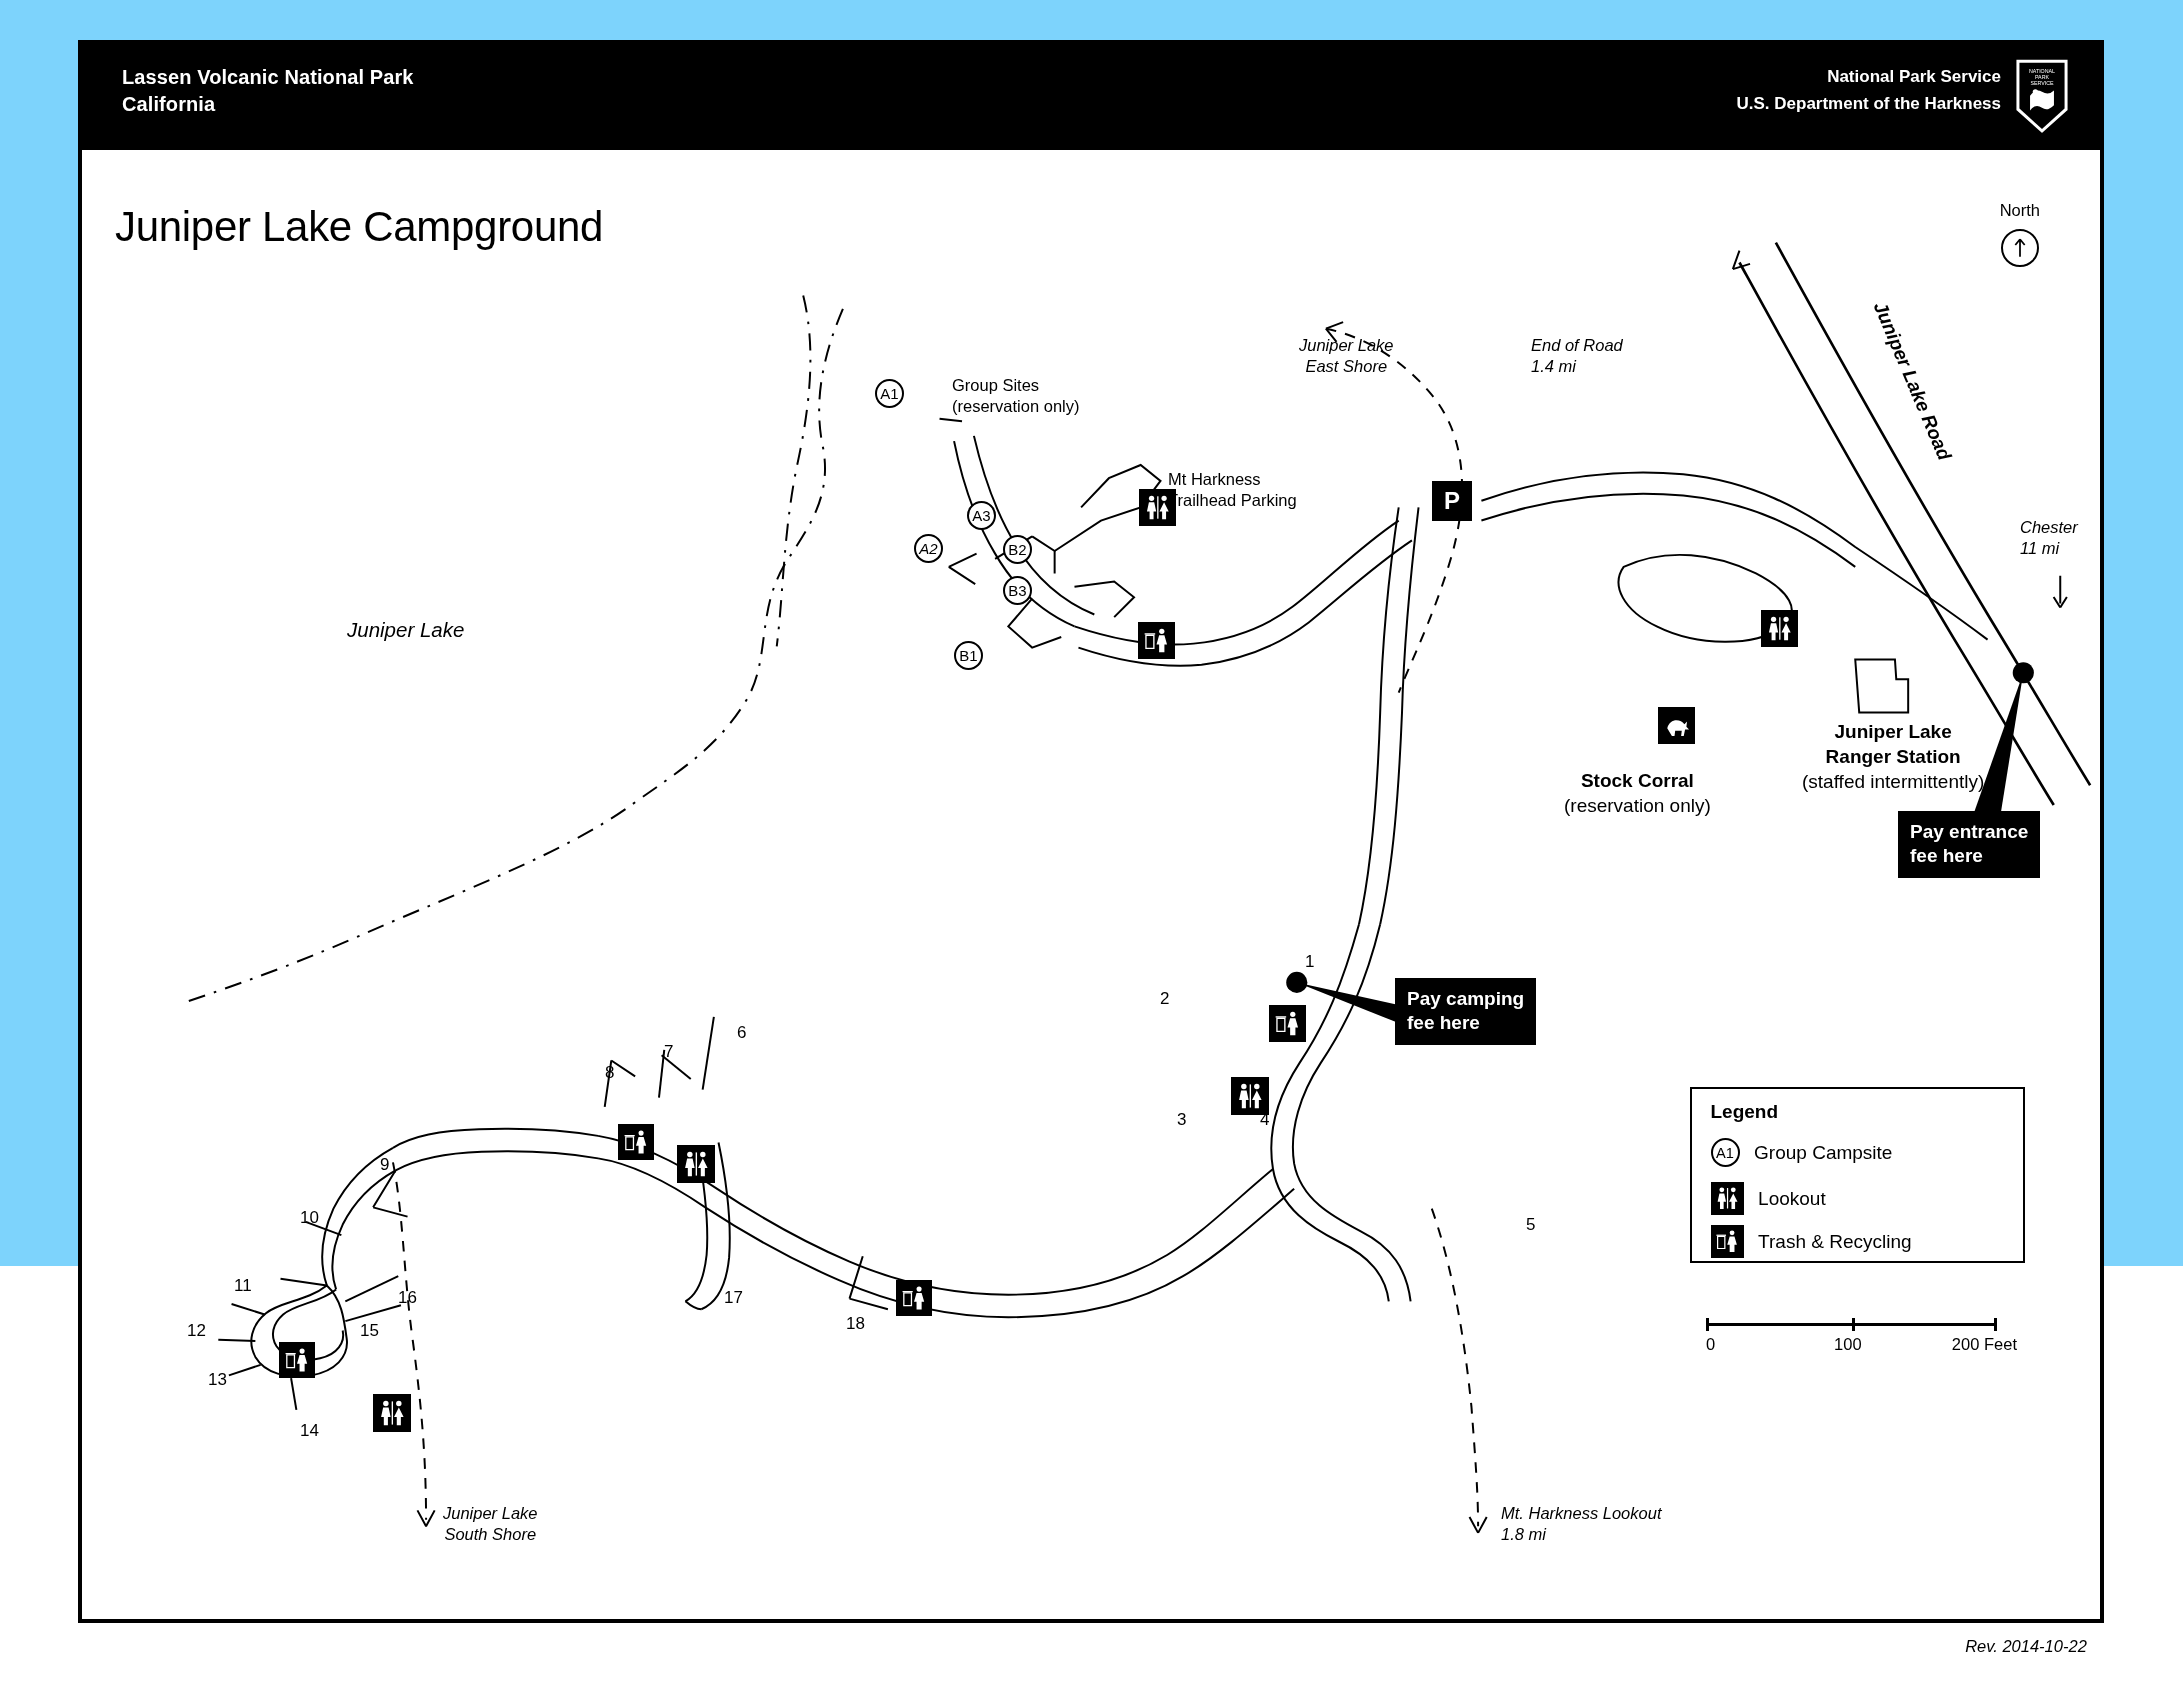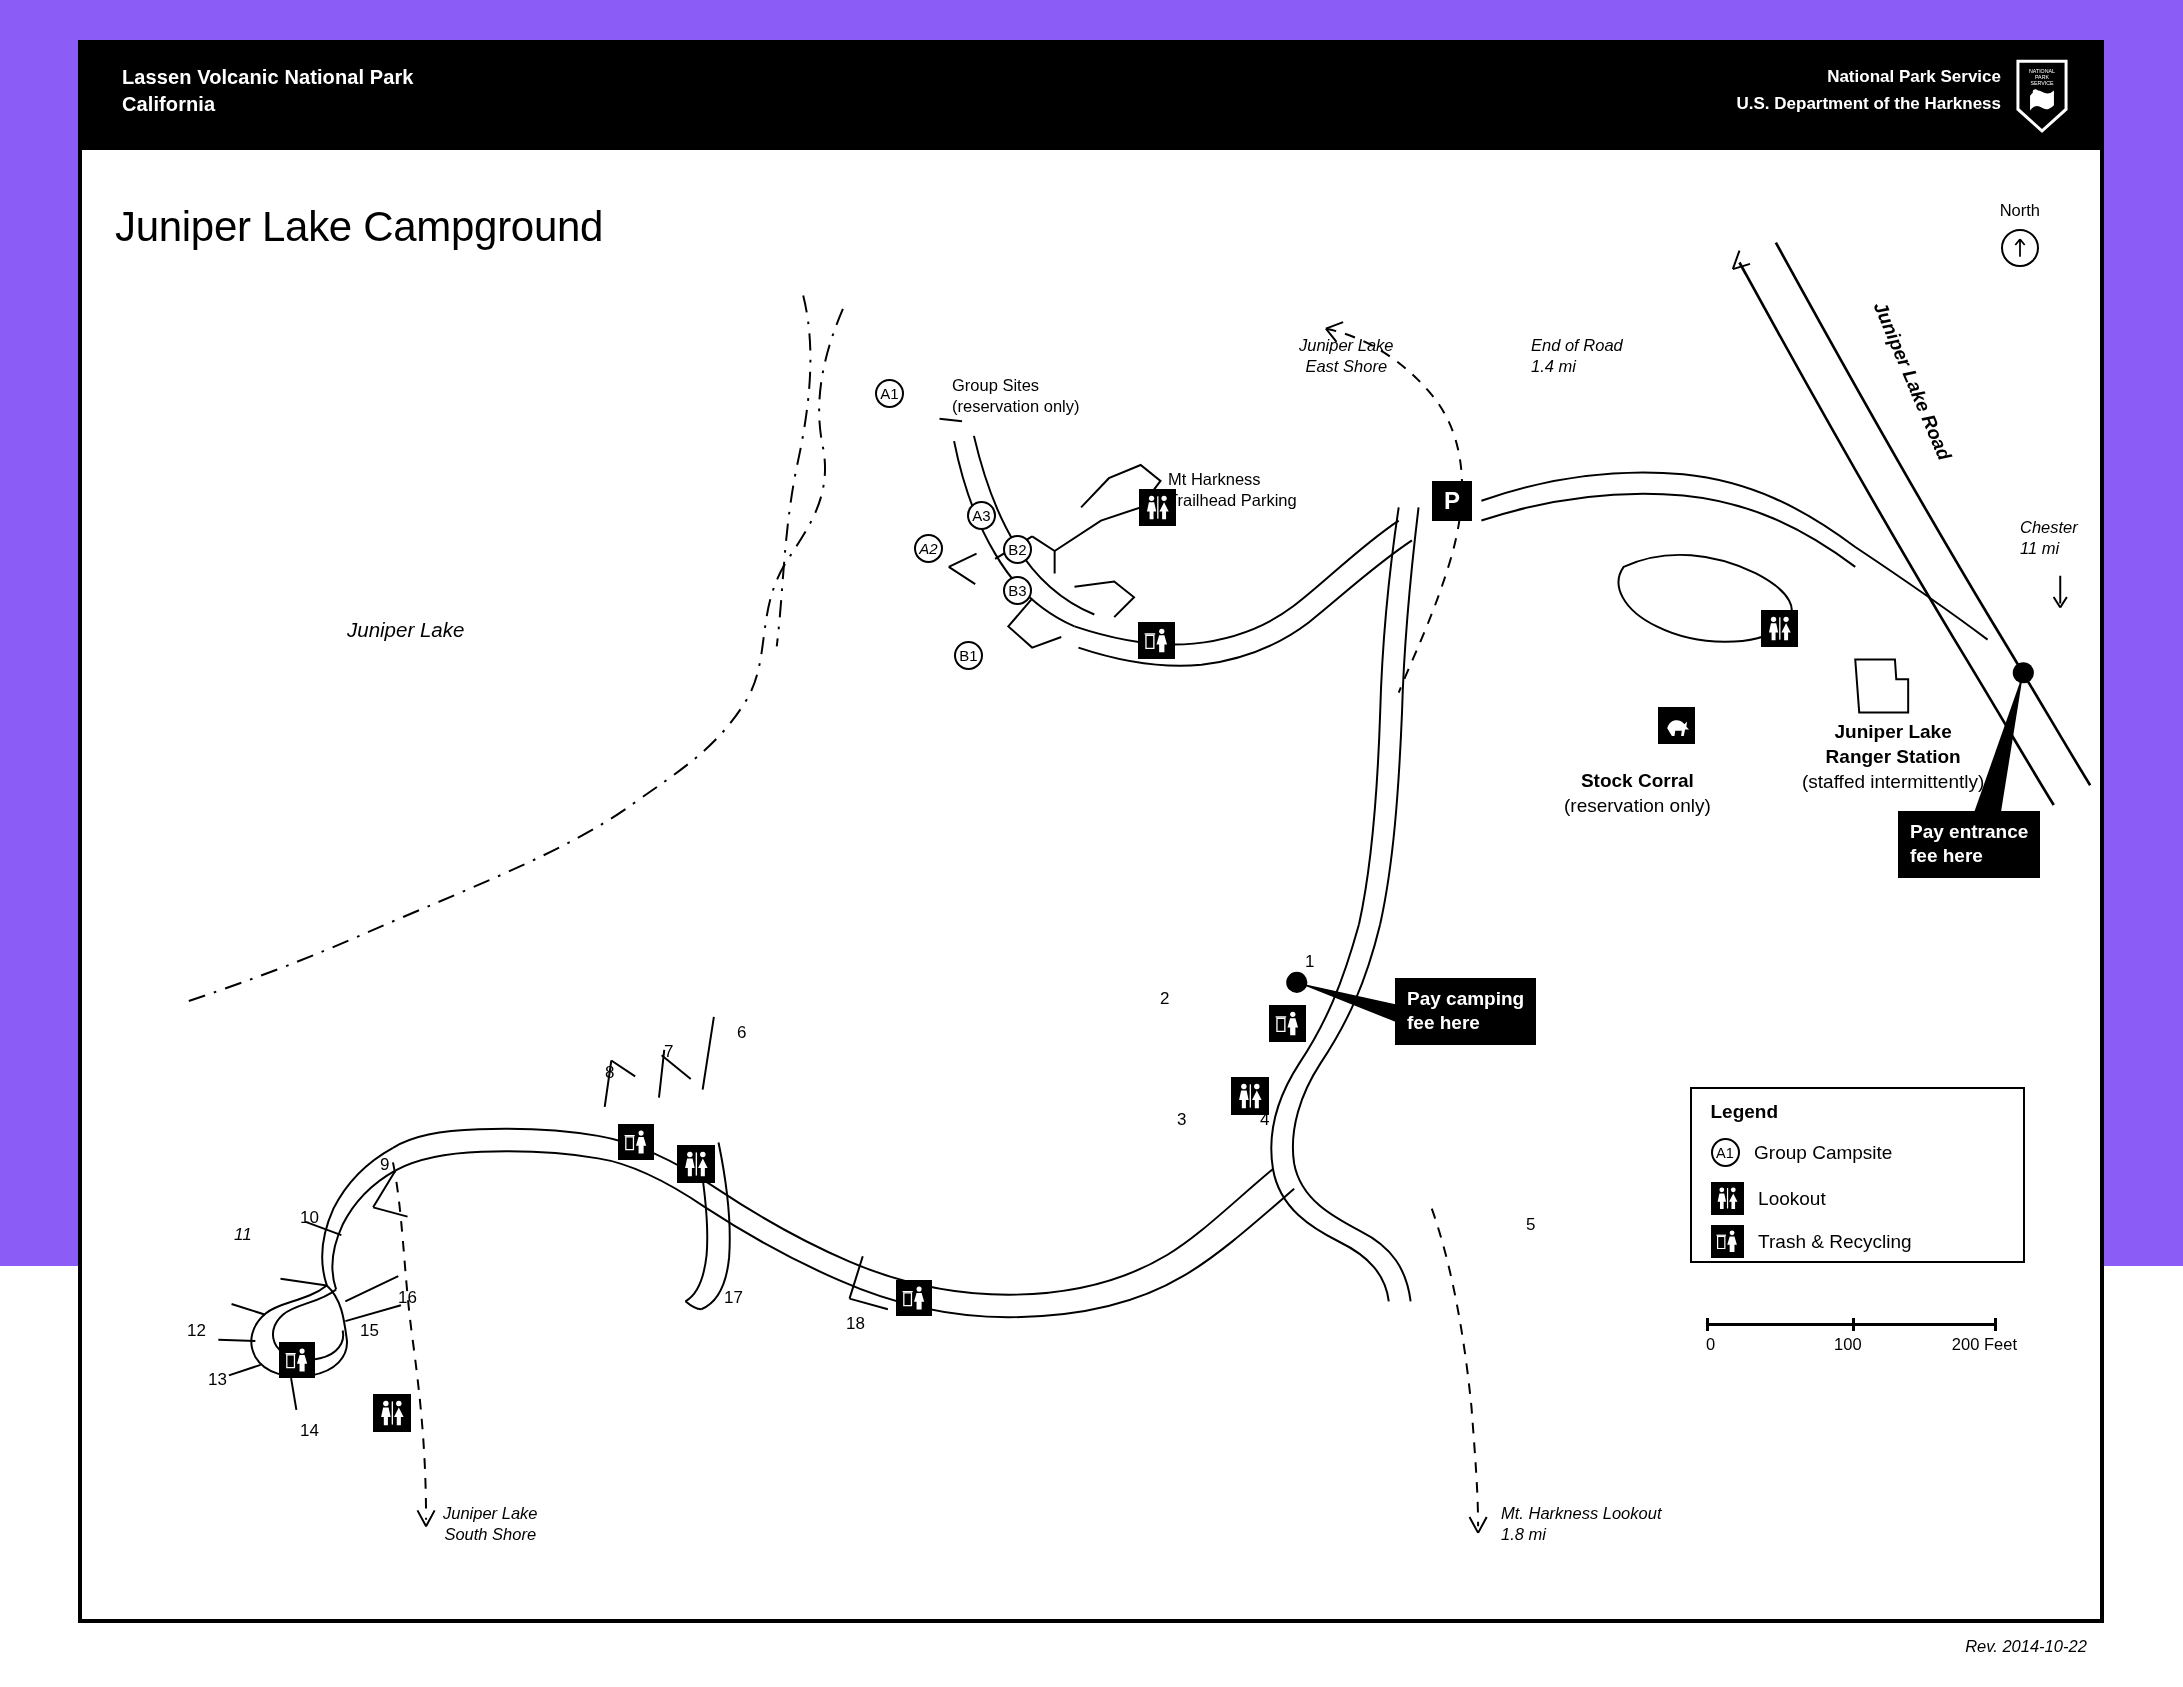--- a/index.html
+++ b/index.html
@@ -1,17 +1,17 @@
 <!DOCTYPE html>
 <html style="font-size:10.6px"><head>
 <meta charset="utf-8">
 <style>
   html,body{margin:0;padding:0;background:#fff;}
   body{width:2183px;height:1687px;font-family:"Liberation Sans",sans-serif;color:#000;overflow:hidden;}
-  #page{position:relative;width:2183px;height:1266px;background:#8b5cf6;}
+  #page{position:relative;width:2183px;height:1266px;background:#7dd3fc;}
 
   
   .frame{position:absolute;left:78px;top:40px;width:2026px;height:1583px;border:4px solid #000;box-sizing:border-box;background:#fff;}
 
   
   .header{position:absolute;left:0;top:0;width:100%;height:106px;background:#000;}
   .hdr-left{position:absolute;left:40px;top:20px;color:#fff;font-weight:bold;font-size:20px;line-height:26.5px;letter-spacing:0.1px;}
   .hdr-right{position:absolute;right:99px;top:20px;color:#fff;font-weight:bold;font-size:17px;line-height:26.5px;text-align:right;}
   .nps-logo{position:absolute;right:26.5px;top:12px;width:64px;height:81px;}
 
@@ -360,21 +360,21 @@
     <div class="num" style="left:1223px; top:908px;">1</div>
     <div class="num" style="left:1078px; top:945px;">2</div>
     <div class="num" style="left:1095px; top:1066px;">3</div>
     <div class="num" style="left:1178px; top:1066px;">4</div>
     <div class="num" style="left:1444px; top:1171px;">5</div>
     <div class="num" style="left:655px; top:979px;">6</div>
     <div class="num" style="left:582px; top:998px;">7</div>
     <div class="num" style="left:523px; top:1019px;">8</div>
     <div class="num" style="left:298px; top:1111px;">9</div>
     <div class="num" style="left:218px; top:1164px;">10</div>
-    <div class="num" style="left:152px; top:1181px;font-style:italic;">11</div>
+    <div class="num" style="left:152px; top:1232px;">11</div>
     <div class="num" style="left:105px; top:1277px;">12</div>
     <div class="num" style="left:126px; top:1326px;">13</div>
     <div class="num" style="left:218px; top:1377px;">14</div>
     <div class="num" style="left:278px; top:1277px;">15</div>
     <div class="num" style="left:316px; top:1244px;">16</div>
     <div class="num" style="left:642px; top:1244px;">17</div>
     <div class="num" style="left:764px; top:1270px;">18</div>
 
     <div class="callout" style="left:1816px; top:767px;">
       <span>Pay entrance</span><br>

